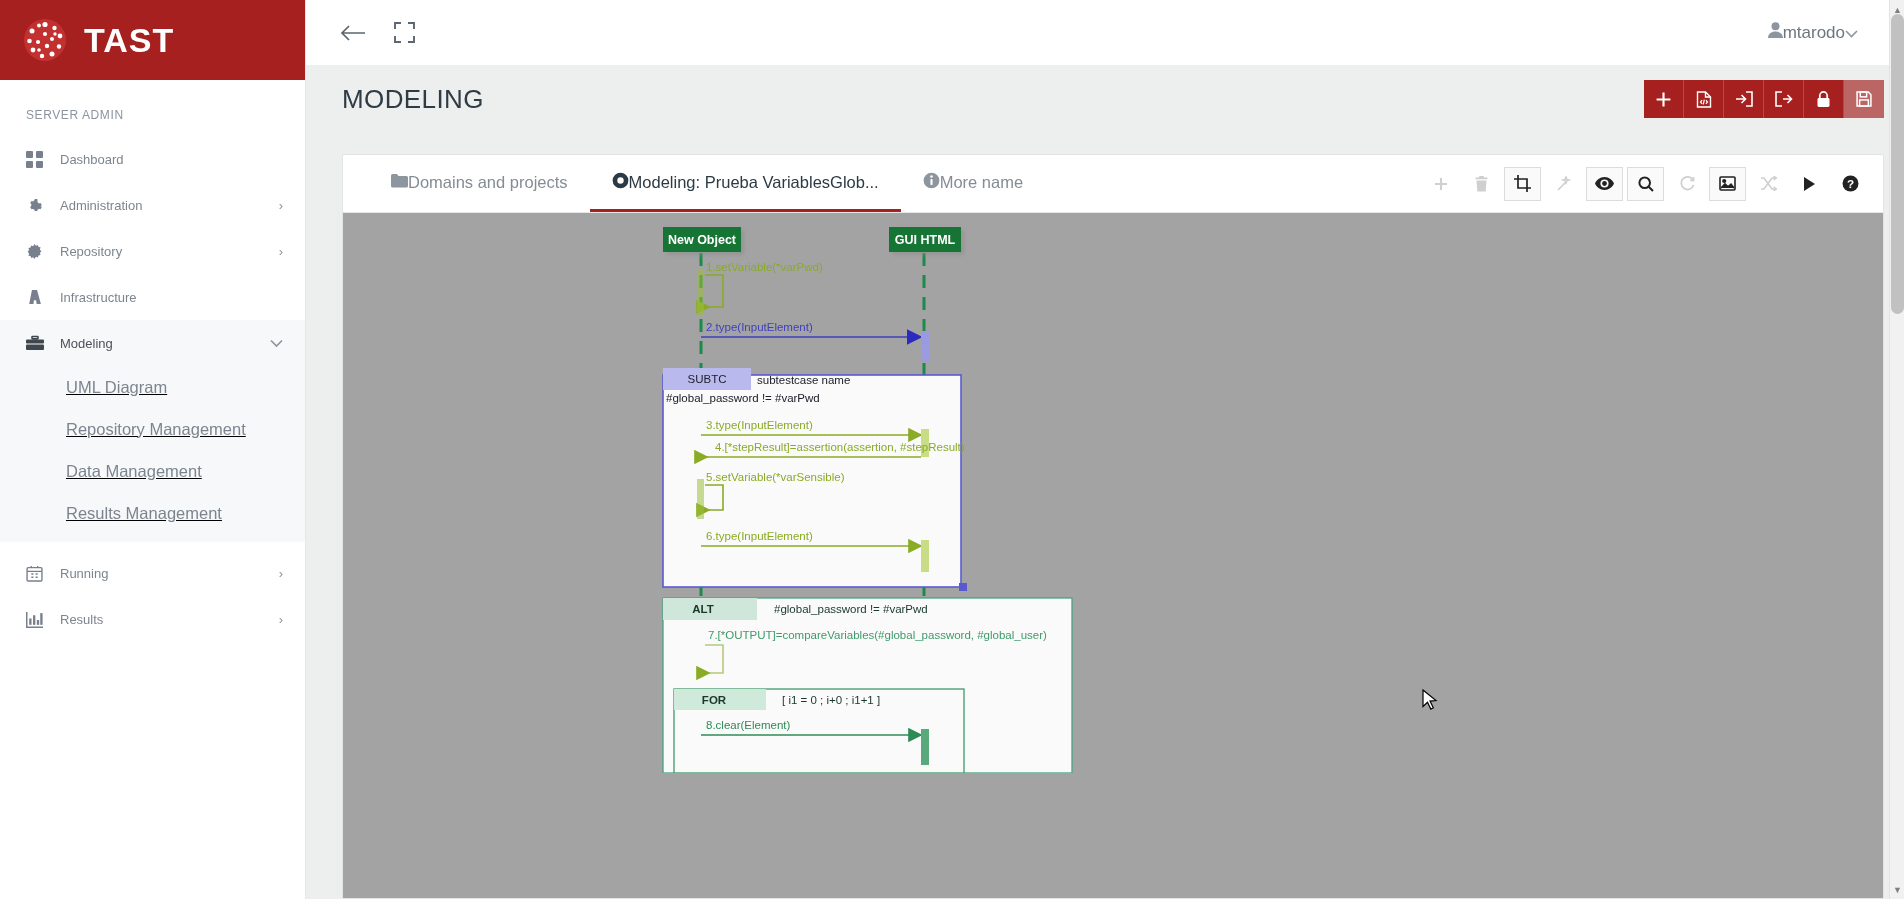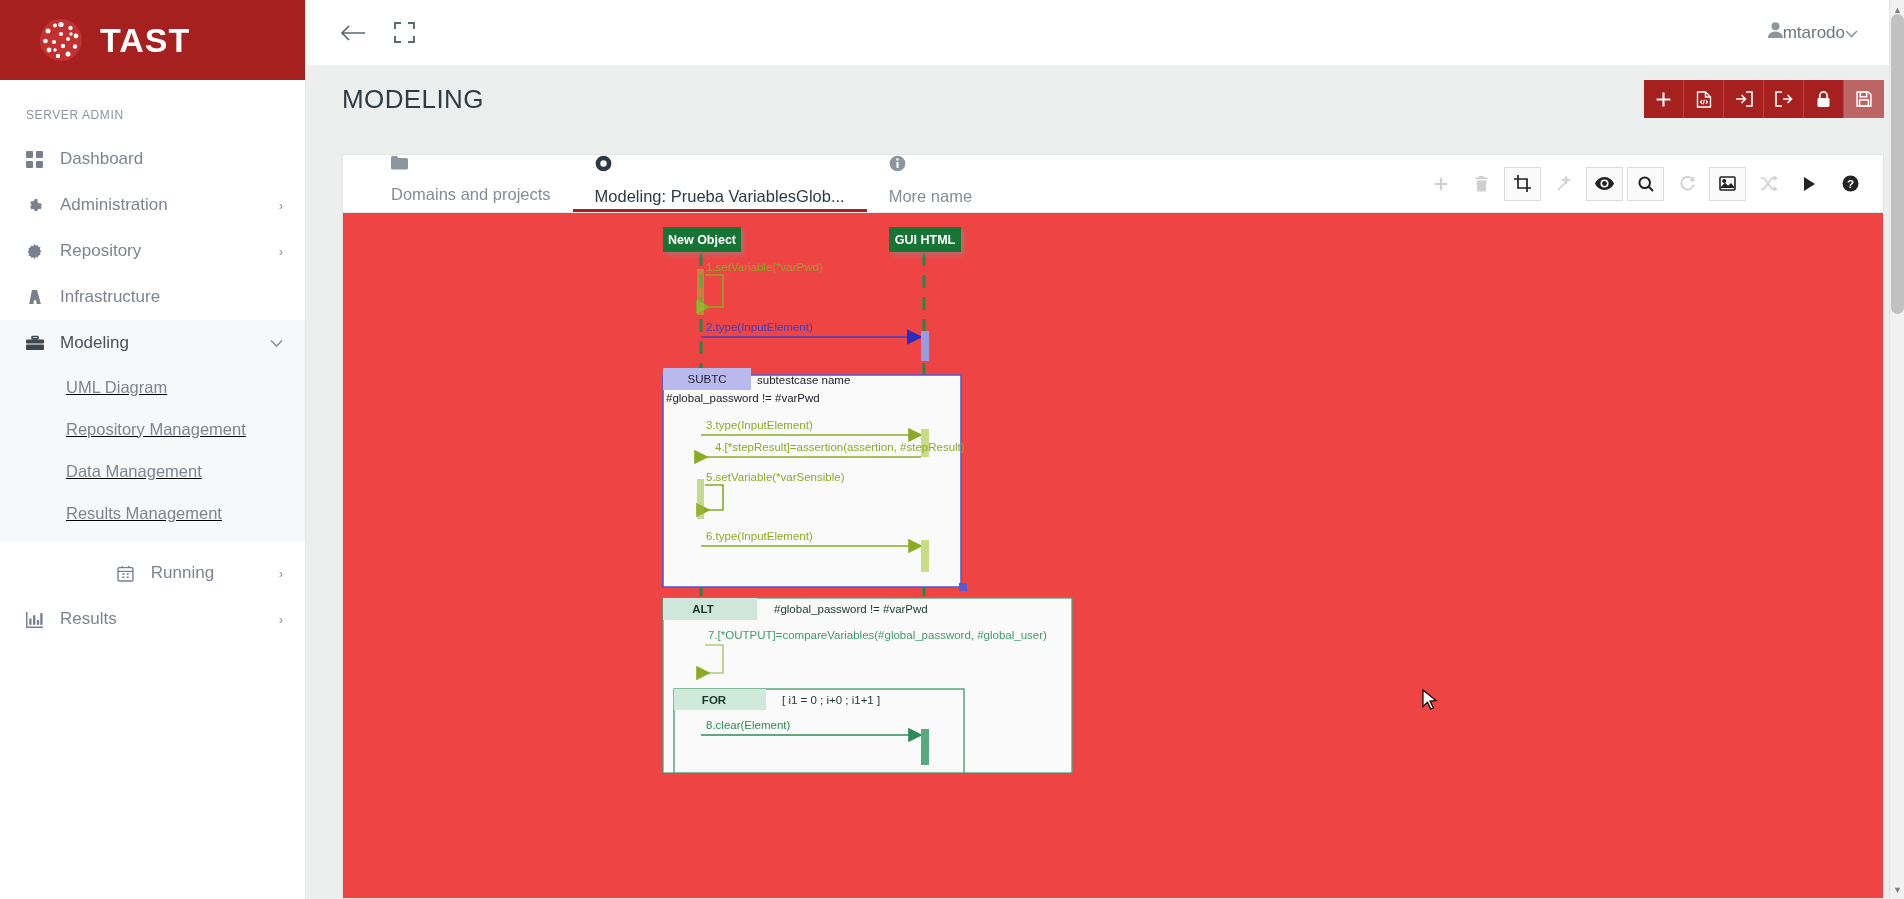--- a/index.html
+++ b/index.html
@@ -7,30 +7,30 @@
     width: 1904px; height: 899px;
     font-family: "Liberation Sans", sans-serif;
     background: #ffffff; overflow: hidden;
   }
   .app { position: relative; width: 1904px; height: 899px; display: flex; }
 
   
   .sidebar { width: 306px; height: 899px; background: #ffffff; flex: 0 0 306px;
              border-right: 1px solid #e6e6e6; position: relative; z-index: 5; }
   .brand { height: 80px; background: #a62020; display: flex; align-items: center;
-           padding-left: 38px; gap: 16px; }
+           padding-left: 22px; gap: 16px; }
   .brand-logo { width: 46px; height: 46px; position: relative; }
   .brand-title { color: #fff; font-size: 34px; font-weight: bold; letter-spacing: 1px; }
   .side-section { color: #8b94a0; font-size: 12px; letter-spacing: .6px;
                   padding: 28px 0 14px 26px; }
   .nav-item { display: flex; align-items: center; height: 46px; padding-left: 26px;
               cursor: pointer; position: relative; }
   .nav-item .ico { width: 34px; flex: 0 0 34px; color: #77808c; display: flex;
                    align-items: center; }
-  .nav-item .lbl { color: #7c858f; font-size: 17px; }
+  .nav-item .lbl { color: #7c858f; font-size: 13px; }
   .nav-item .chev { position: absolute; right: 22px; color: #8d959f; font-size: 13px; }
   .nav-item.active { background: #f7f8f9; }
   .nav-item.active .lbl { color: #4a5158; }
   .nav-item.active .ico { color: #3f464d; }
   .sub-item { height: 42px; display: flex; align-items: center; padding-left: 66px;
               background: #f7f8f9; cursor: pointer; text-decoration: underline; }
   .sub-item .lbl { color: #7c858f; font-size: 16.5px; }
   .sub-group { background: #f7f8f9; padding-bottom: 8px; }
 
   
@@ -50,31 +50,31 @@
   .redbtn { width: 40px; height: 38px; background: #a62020; display: flex; align-items: center;
             justify-content: center; color: #fff; cursor: pointer;
             border-right: 1px solid #bb4646; }
   .redbtn:last-child { border-right: none; background: #bb6565; }
 
   .content { flex: 1; background: #edeeee; padding: 22px 24px 0 36px; overflow: hidden; }
   .card { background: #fff; height: 100%; border: 1px solid #e3e3e3; border-radius: 2px;
           display: flex; flex-direction: column; }
   .tabrow { height: 58px; display: flex; align-items: stretch; border-bottom: 1px solid #e6e6e6;
             padding-left: 26px; }
-  .tab { display: flex; gap: 11px; padding: 0 22px; cursor: pointer;
-         color: #848c95; font-size: 16.5px; border-bottom: 3px solid transparent; flex-direction: column; }
+  .tab { display: flex; align-items: center; padding: 0 22px; cursor: pointer;
+         color: #848c95; font-size: 16.5px; border-bottom: 3px solid transparent; }
   .tab.active { color: #2b3a44; border-bottom-color: #a62020; }
   .tabrow .spacer { flex: 1; }
   .dtools { display: flex; align-items: center; padding-right: 10px; gap: 0; }
   .dbtn { width: 37px; height: 34px; display: flex; align-items: center; justify-content: center;
           border: 1px solid transparent; color: #2d2d2d; cursor: pointer; margin-right: 4px; }
   .dbtn.box { border-color: #dcdcdc; background: #fafafa; }
   .dbtn.dis { color: #cfcfcf; cursor: default; }
 
-  .canvas { flex: 1; background: #ef4444; position: relative; overflow: hidden; }
+  .canvas { flex: 1; background: #a3a3a3; position: relative; overflow: hidden; }
   .canvas svg { display: block; }
 
   
   .vscroll { position: absolute; top: 0; right: 0; width: 15px; height: 899px;
              background: #f1f1f1; border-left: 1px solid #e2e2e2; z-index: 30; }
   .vthumb { position: absolute; left: 1px; top: 14px; width: 13px; height: 300px;
             background: #c1c1c1; border-radius: 7px; }
   .sb-arrow { position: absolute; left: 0; width: 15px; height: 15px; display: flex;
               align-items: center; justify-content: center; color: #7f7f7f; font-size: 9px; }
   .cursor { position: absolute; left: 1422px; top: 689px; z-index: 40; }
@@ -180,21 +180,21 @@
         <span class="lbl">Repository Management</span>
       </div>
       <div class="sub-item">
         <span class="lbl">Data Management</span>
       </div>
       <div class="sub-item">
         <span class="lbl">Results Management</span>
       </div>
     </div>
 
-    <div class="nav-item" style="margin-top:8px;justify-content:center;">
+    <div class="nav-item" style="margin-top:8px;">
       <span class="ico">
         <svg width="17" height="17" viewBox="0 0 16 16" fill="none" stroke="currentColor" stroke-width="1.3">
             <rect x="1" y="2.5" width="14" height="12.5" rx="1"></rect>
             <path d="M1 6h14M5 2.5V1M11 2.5V1M5 8.5h2M9 8.5h2M5 11.5h2M9 11.5h2"></path>
           </svg>
       </span>
       <span class="lbl">Running</span>
       <span class="chev">›</span>
     </div>
 

